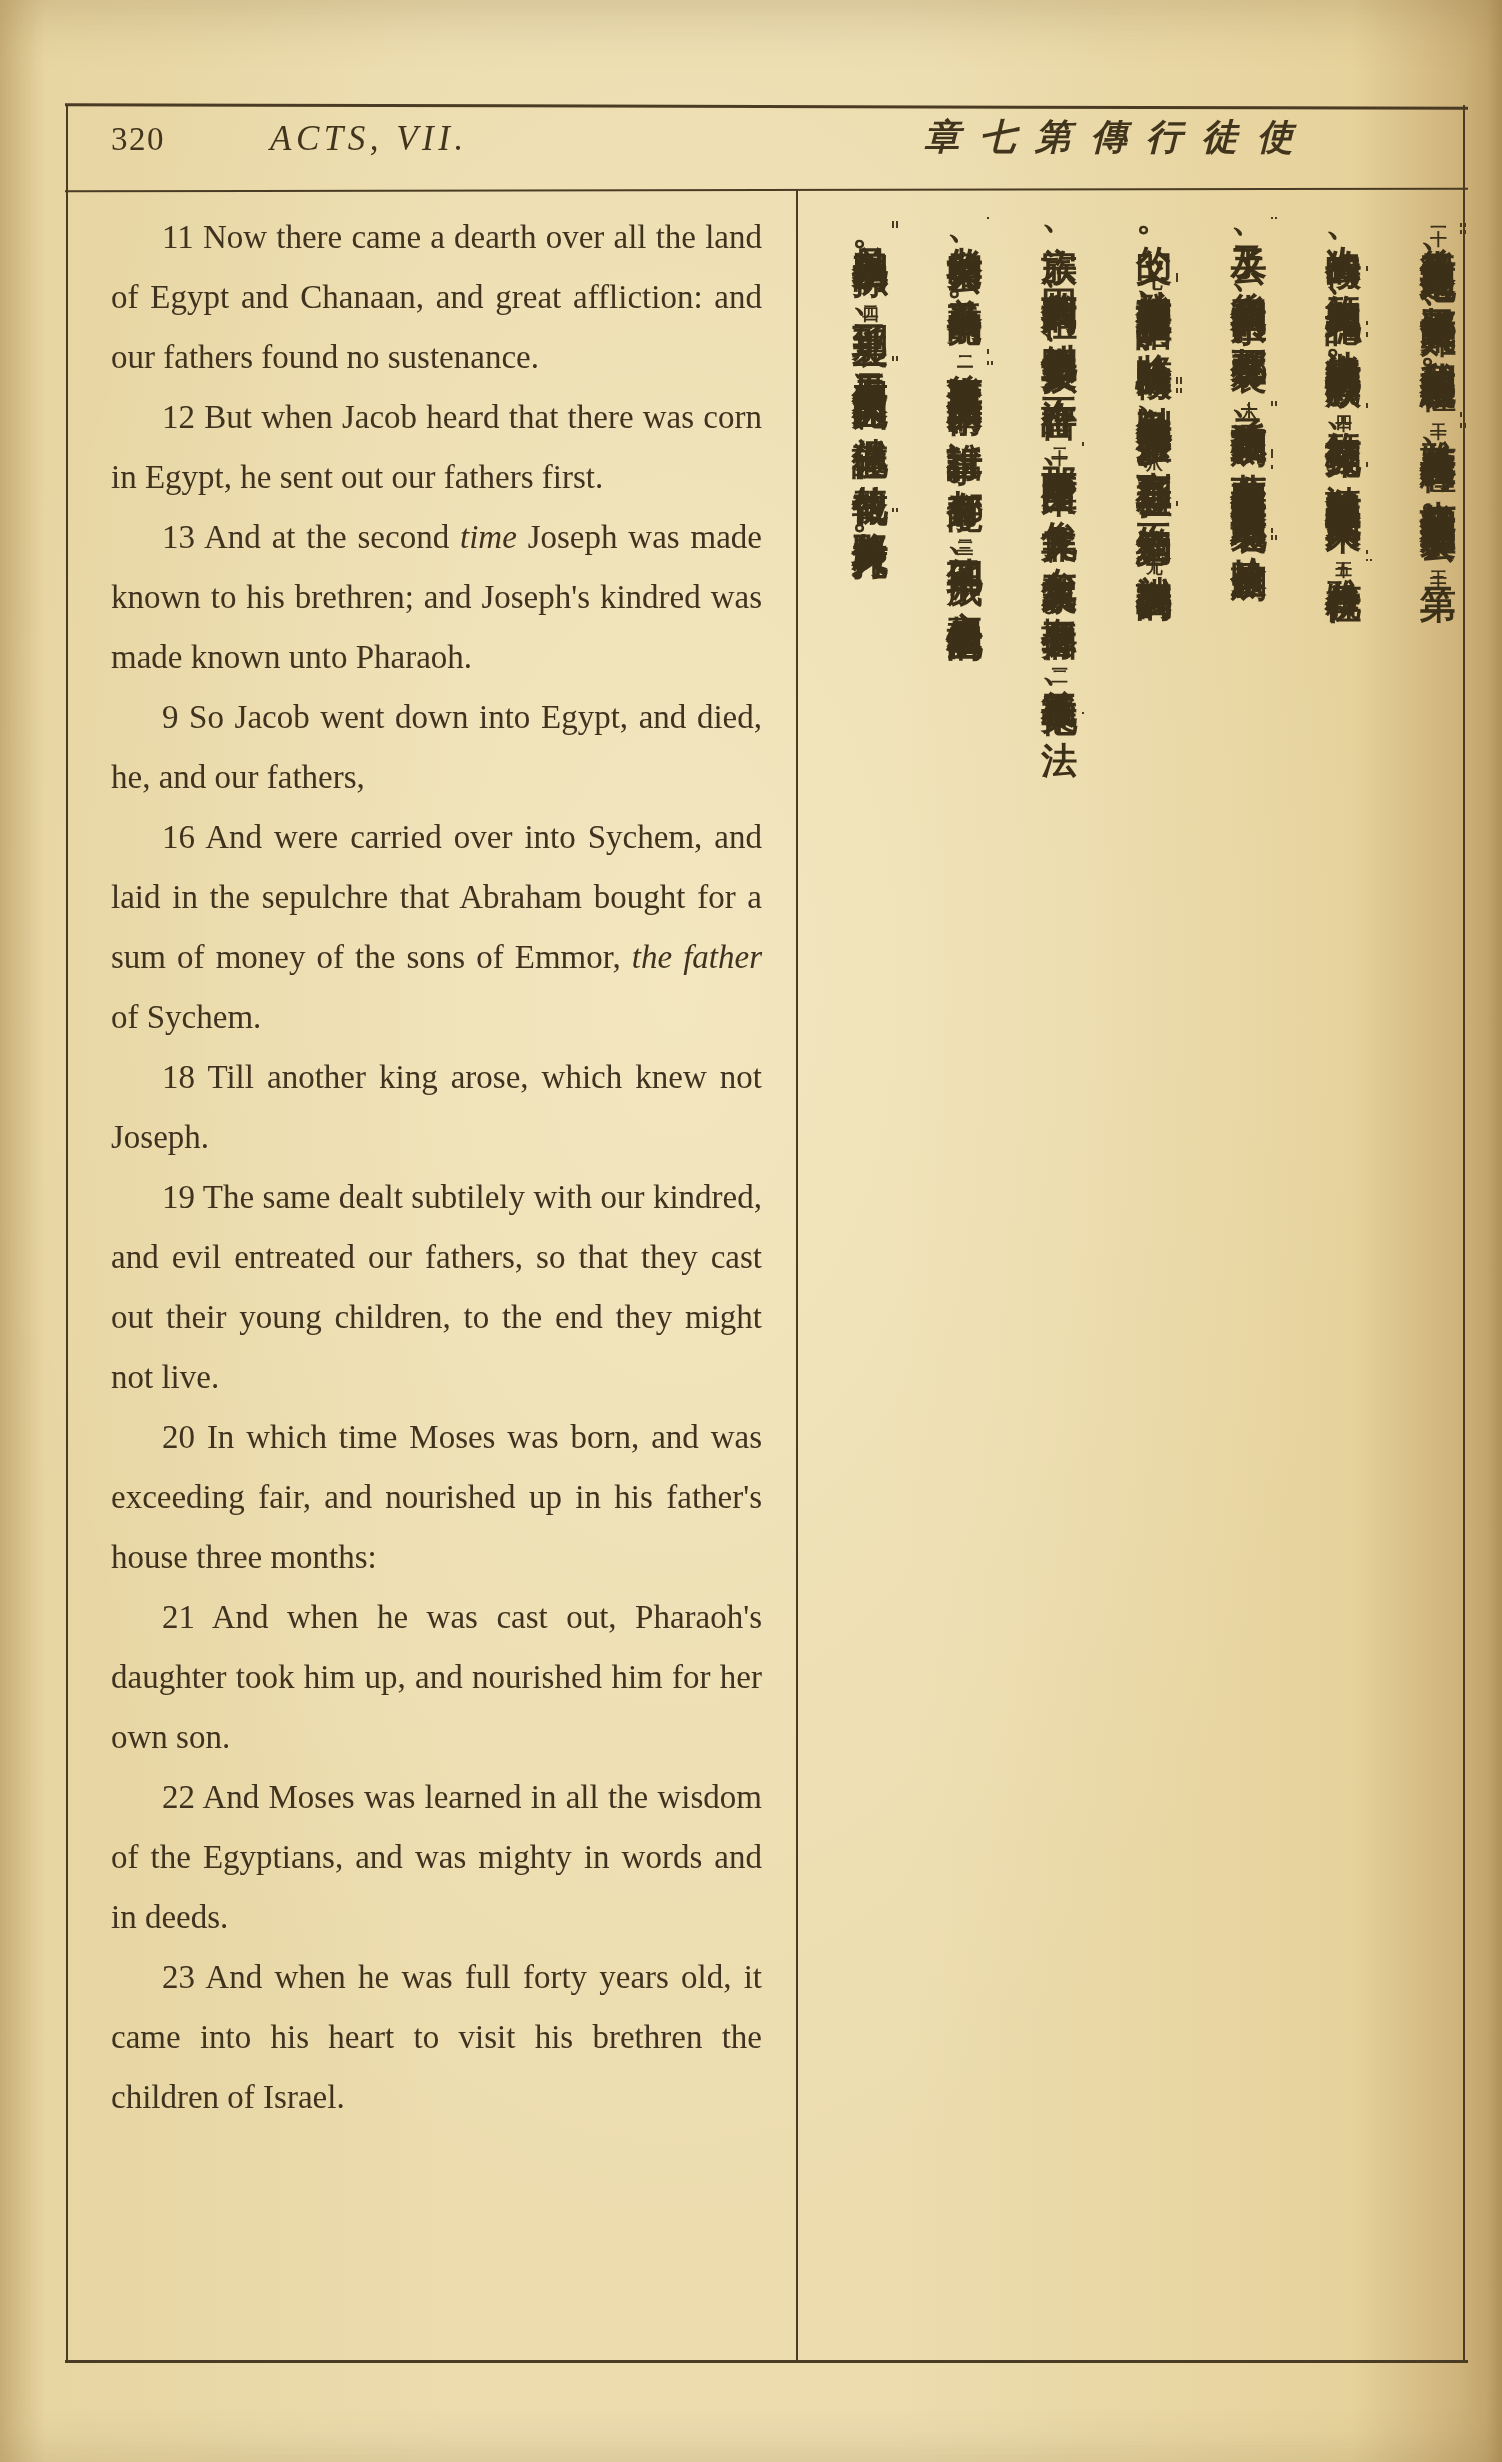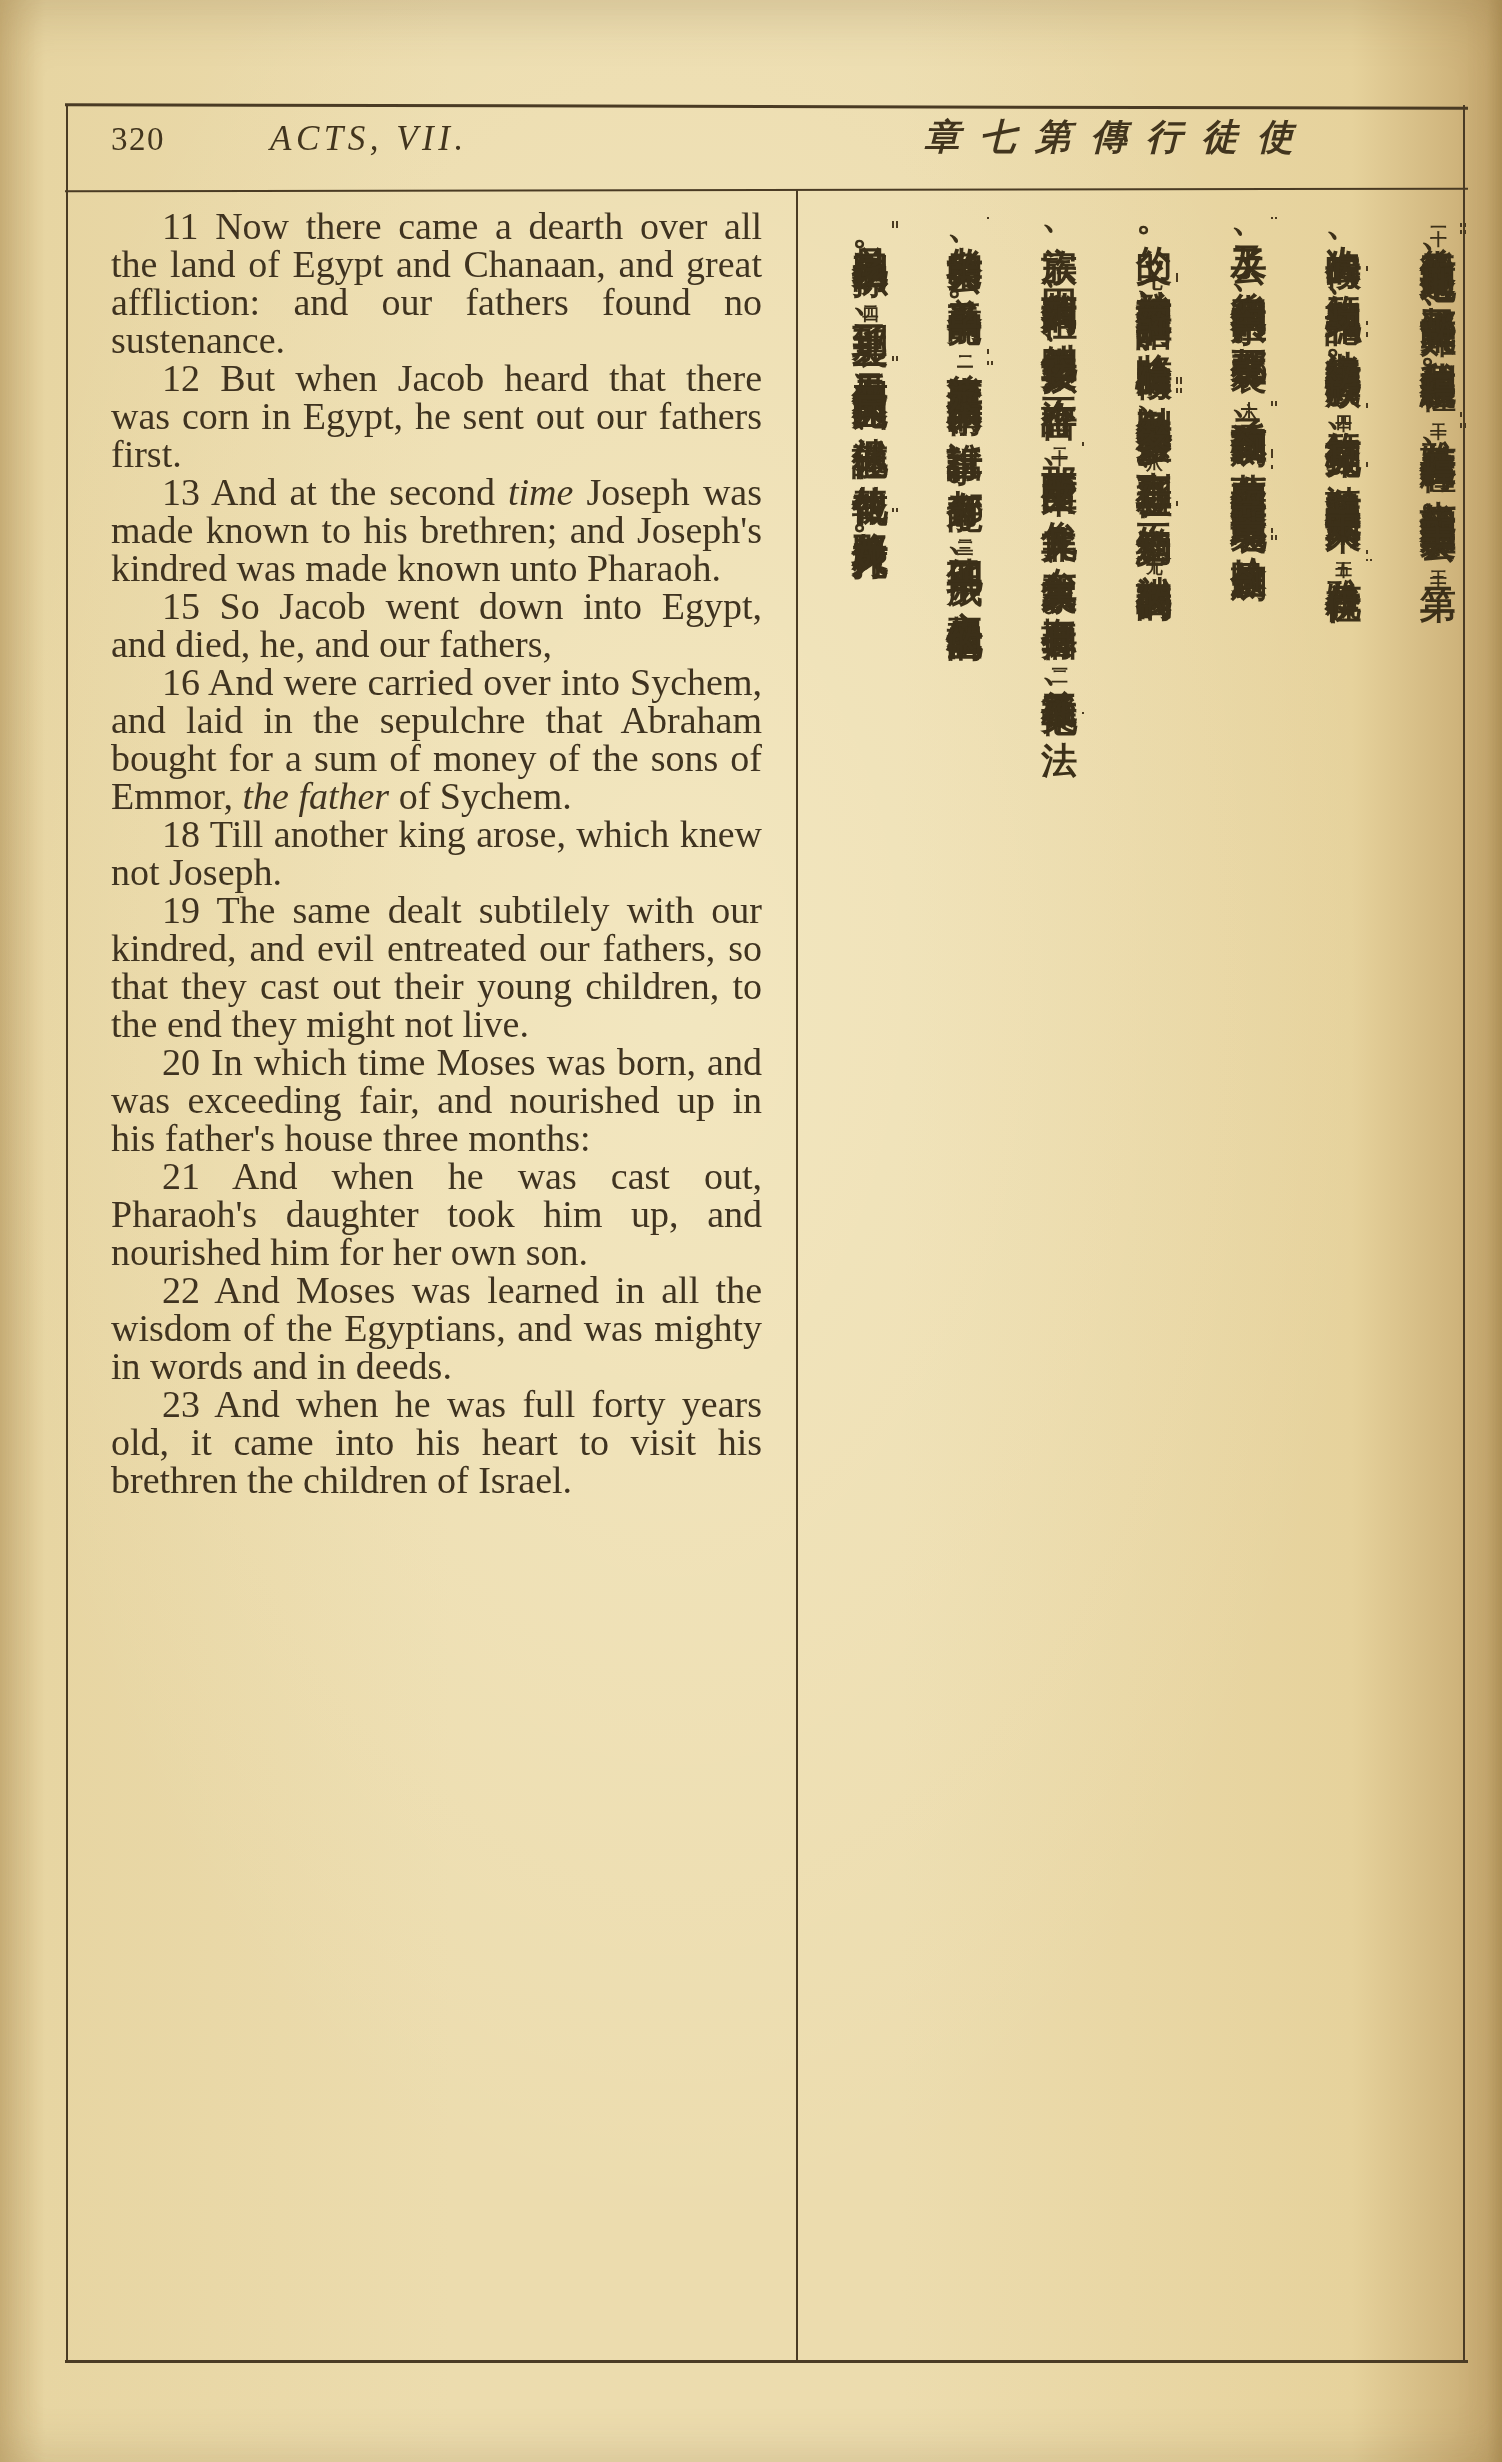--- a/index.html
+++ b/index.html
@@ -27,21 +27,21 @@
   #divider-mid{left:796px;top:189px;width:2.3px;height:2171px;}
 
   .header-band{position:absolute;top:113px;left:0;width:1502px;height:75px;}
   .pageno{position:absolute;left:111px;top:7.5px;font-size:33px;letter-spacing:1.5px;}
   .runtitle-en{position:absolute;left:270px;top:6px;font-size:35px;letter-spacing:4.5px;font-style:italic;}
   .runtitle-zh{position:absolute;left:924px;top:0px;width:391px;font-size:36px;
     letter-spacing:19.5px;white-space:nowrap;font-weight:bold;font-style:italic;}
 
   .english{
     position:absolute;left:111px;top:207px;width:651px;
-    font-size:38px;line-height:38px;text-align:justify;
+    font-size:33px;line-height:60px;text-align:justify;
     color:#3f3320;
   }
   .english p{margin:0;text-indent:51px;}
   .english i{font-style:italic;}
 
   .chinese{
     position:absolute;left:801px;top:197px;width:661px;height:2163px;
     display:flex;flex-direction:row-reverse;justify-content:space-between;
     color:#3c3019;
   }
@@ -71,21 +71,21 @@
   <div class="rule" id="rule-underheader"></div>
   <div class="rule" id="border-left"></div>
   <div class="rule" id="border-right"></div>
   <div class="rule" id="divider-mid"></div>
   <div class="rule" id="rule-bottom"></div>
 
   <section class="english" id="english-col">
       <p><span>11 Now there came a dearth over all the land of Egypt and Chanaan, and great affliction: and our fathers found no sustenance.</span></p>
       <p><span>12 But when Jacob heard that there was corn in Egypt, he sent out our fathers first.</span></p>
       <p><span>13 And at the second </span><i>time</i><span> Joseph was made known to his brethren; and Joseph's kindred was made known unto Pharaoh.</span></p>
-      <p><span>15 So Jacob went down into Egypt, and died, he, and our fathers,</span></p>
+      <p><span>9 So Jacob went down into Egypt, and died, he, and our fathers,</span></p>
       <p><span>16 And were carried over into Sychem, and laid in the sepulchre that Abraham bought for a sum of money of the sons of Emmor, </span><i>the father</i><span> of Sychem.</span></p>
       <p><span>18 Till another king arose, which knew not Joseph.</span></p>
       <p><span>19 The same dealt subtilely with our kindred, and evil entreated our fathers, so that they cast out their young children, to the end they might not live.</span></p>
       <p><span>20 In which time Moses was born, and was exceeding fair, and nourished up in his father's house three months:</span></p>
       <p><span>21 And when he was cast out, Pharaoh's daughter took him up, and nourished him for her own son.</span></p>
       <p><span>22 And Moses was learned in all the wisdom of the Egyptians, and was mighty in words and in deeds.</span></p>
       <p><span>23 And when he was full forty years old, it came into his heart to visit his brethren the children of Israel.</span></p>
     </section>
 
   <section class="chinese" id="chinese-cols">

